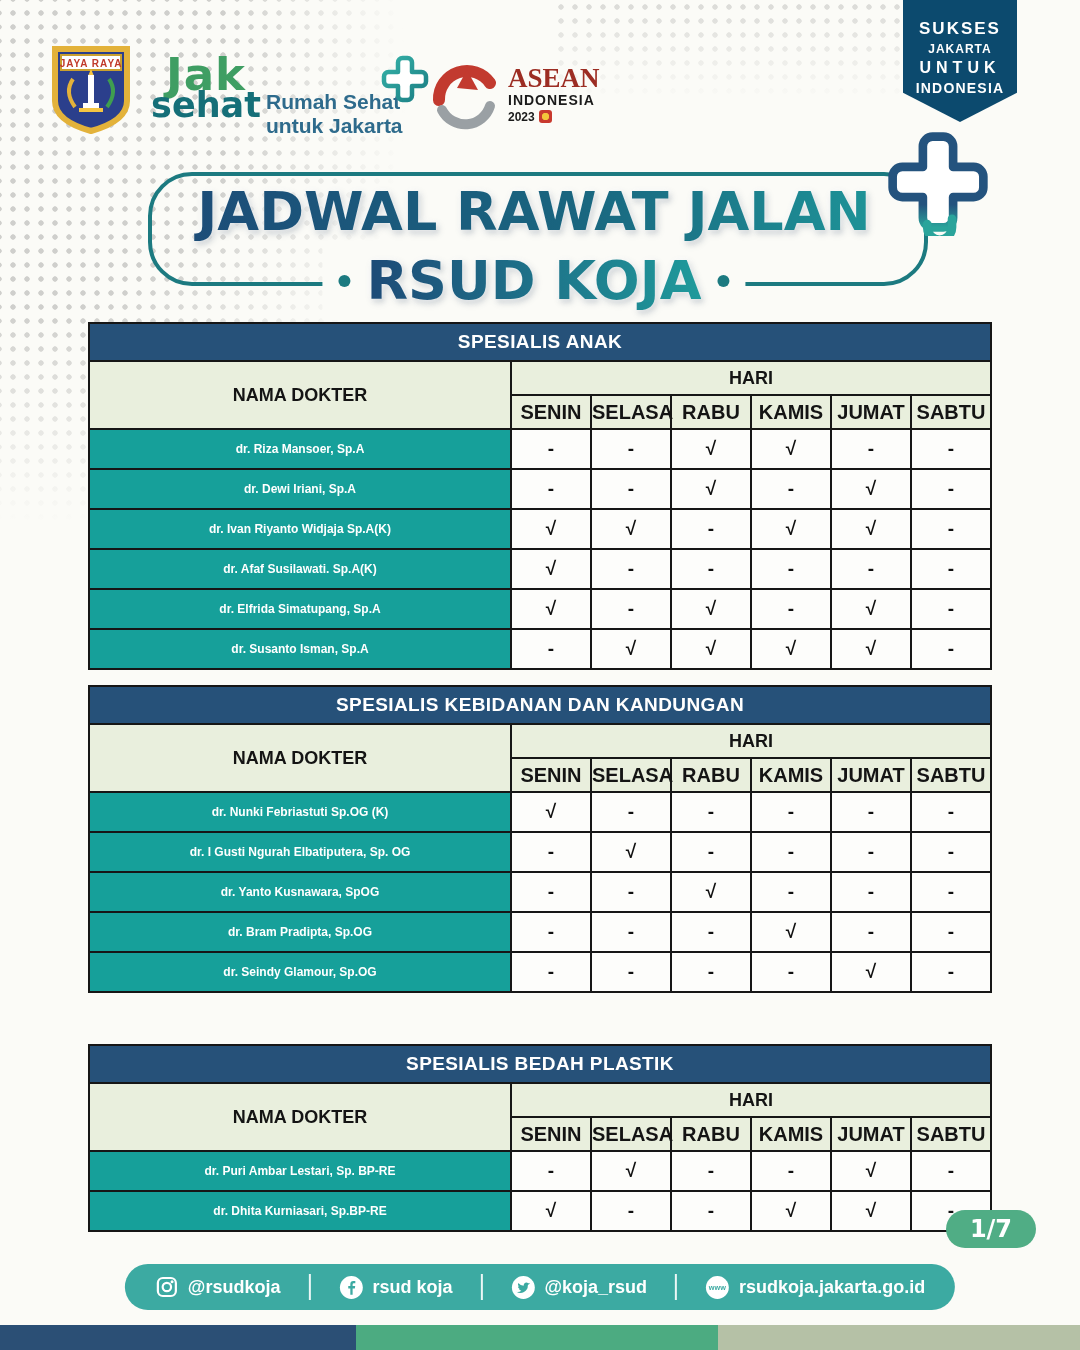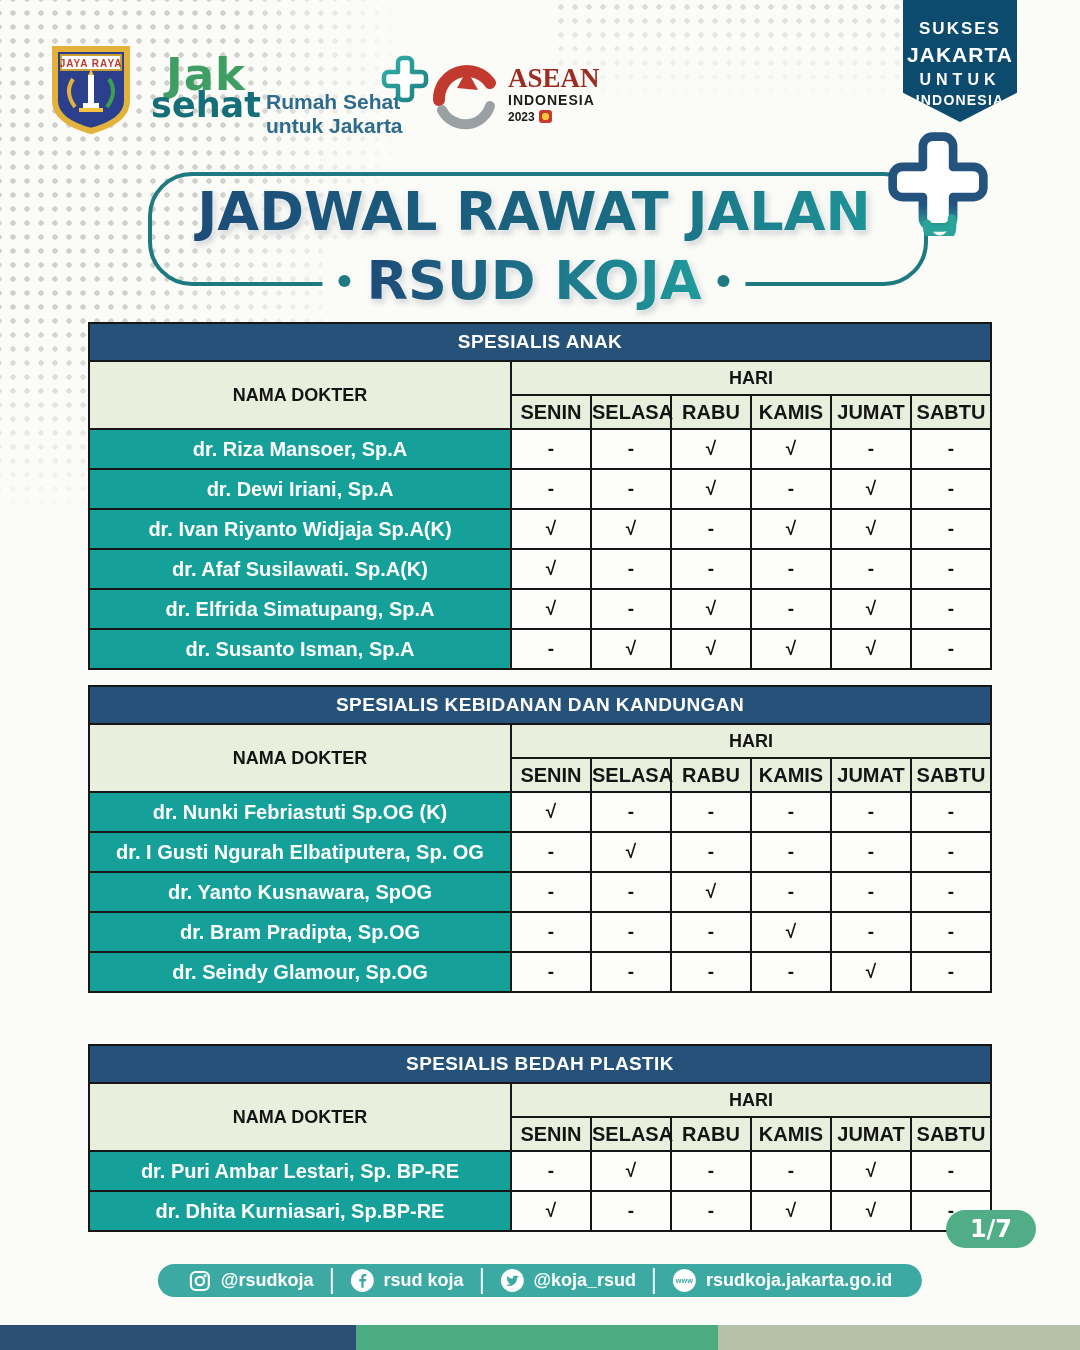--- a/index.html
+++ b/index.html
@@ -27,21 +27,21 @@
   #smallcross{left:380px;top:54px;}
   #asean{left:430px;top:56px;display:flex;align-items:center;gap:6px;}
   .asean-name{font-family:"Liberation Serif", serif;font-weight:bold;font-size:27px;color:#9c2d23;line-height:1;}
   .asean-country{font-size:14px;font-weight:bold;color:#1a1a1a;letter-spacing:1px;line-height:1.25;}
   .asean-year{font-size:12px;font-weight:bold;color:#1a1a1a;display:flex;align-items:flex-start;gap:4px;line-height:1.25;}
   .asean-emblem{display:inline-block;width:13px;height:13px;border-radius:3px;
     background:radial-gradient(circle,#f3c53b 38%, #c8392e 42%);}
   #badge{left:903px;top:0;width:114px;height:122px;background:#0c4a6e;color:#fff;text-align:center;
     clip-path:polygon(0 0,100% 0,100% 76%,50% 100%,0 76%);padding-top:0;}
   #badge .b1{margin-top:18px;font-size:17px;font-weight:bold;letter-spacing:2px;}
-  #badge .b2{font-size:21px;font-weight:bold;letter-spacing:1px;}
+  #badge .b2{font-size:12px;font-weight:bold;letter-spacing:1px;}
   #badge .b3{font-size:16px;font-weight:bold;letter-spacing:5px;}
   #badge .b4{font-size:14px;font-weight:bold;letter-spacing:1.2px;}
   #badge div{line-height:1.35;}
 
   
   #titlebox{left:148px;top:172px;width:772px;height:106px;border:4px solid #1c7a80;border-radius:44px;}
   .title-line{position:absolute;z-index:3;width:772px;left:148px;text-align:center;white-space:nowrap;
     font-family:"DejaVu Sans", sans-serif;font-weight:800;font-size:54px;line-height:60px;
     background:linear-gradient(90deg,#1d4a77 0%,#19657f 55%,#1f9a9b 100%);
     -webkit-background-clip:text;background-clip:text;color:transparent;
@@ -59,28 +59,28 @@
   
   #tables{left:0;top:0;}
   table.sched{position:absolute;left:88px;width:904px;border-collapse:collapse;table-layout:fixed;background:#fdfdfb;}
   .sched th,.sched td{border:2px solid #161616;padding:0;text-align:center;vertical-align:middle;}
   .sched col.c-name{width:422px;}
   .sched .sec{background:#265179;color:#ffffff;font-size:19px;font-weight:bold;height:36px;letter-spacing:.4px;margin-top:20px;}
   .sched .hdr{background:#e9efdd;color:#141414;font-weight:bold;}
   .sched .hari{height:32px;font-size:18px;}
   .sched .day{height:32px;font-size:20px;}
   .sched .nameh{font-size:18px;}
-  .sched td.name{background:#16a09a;color:#ffffff;font-weight:bold;font-size:20px;height:38px;}
+  .sched td.name{background:#16a09a;color:#ffffff;font-weight:bold;font-size:12px;height:38px;}
   .sched td.mark{background:#fdfdfb;color:#111111;font-weight:bold;font-size:19px;}
 
   
   #pagepill{left:946px;top:1210px;width:90px;height:38px;border-radius:20px;background:#50ad85;color:#fff;
     display:flex;align-items:center;justify-content:center;font-size:24px;font-weight:bold;font-family:"DejaVu Sans", sans-serif;}
-  #social{left:50%;top:1264px;transform:translateX(-50%);height:33px;border-radius:23px;background:#3caaa2;
-    display:flex;align-items:center;gap:17px;padding:0 30px;color:#fff;}
+  #social{left:50%;top:1264px;transform:translateX(-50%);height:46px;border-radius:23px;background:#3caaa2;
+    display:flex;align-items:center;gap:28px;padding:0 30px;color:#fff;}
   .s-item{display:flex;align-items:center;gap:9px;font-size:18px;font-weight:bold;white-space:nowrap;}
   .s-div{width:2px;height:26px;background:rgba(255,255,255,.9);}
   #bottombar{left:0;top:1325px;width:1080px;height:25px;display:flex;}
   #bottombar div{height:100%;}
   .bb1{width:356px;background:#2b4f75;}
   .bb2{width:362px;background:#4cab81;}
   .bb3{width:362px;background:#b5c1a6;}
 </style>
 </head>
 <body>

